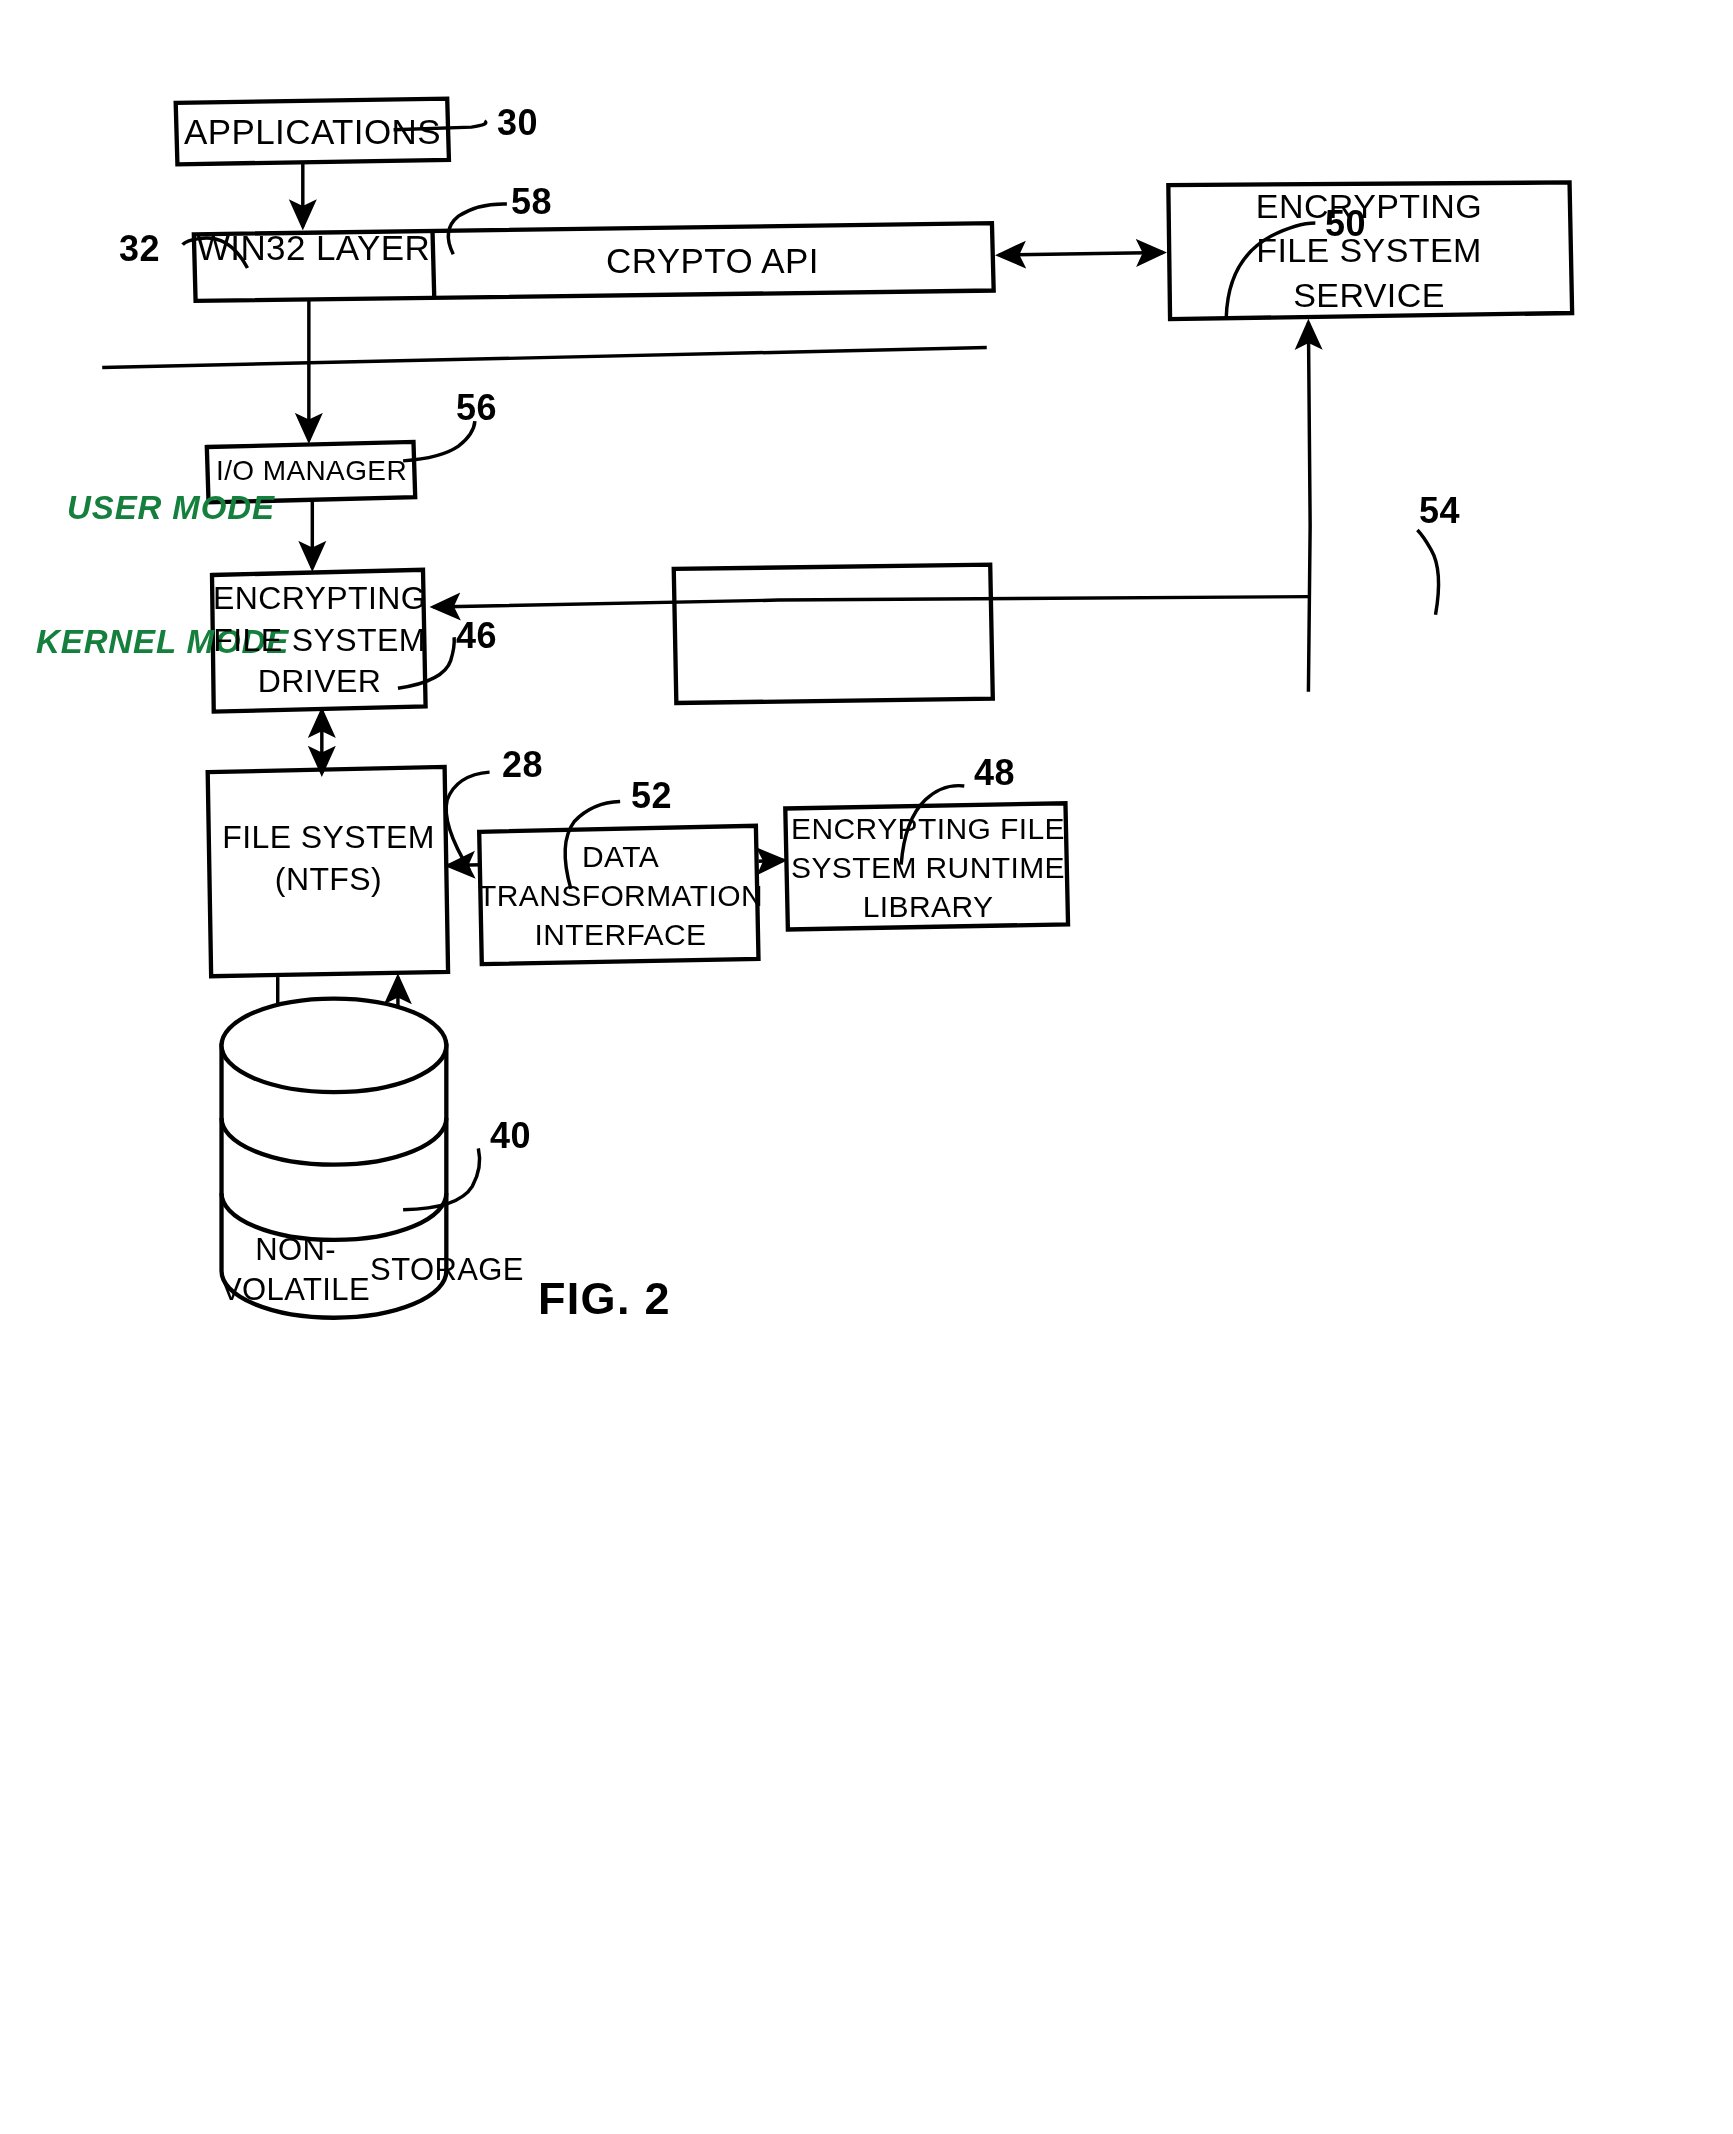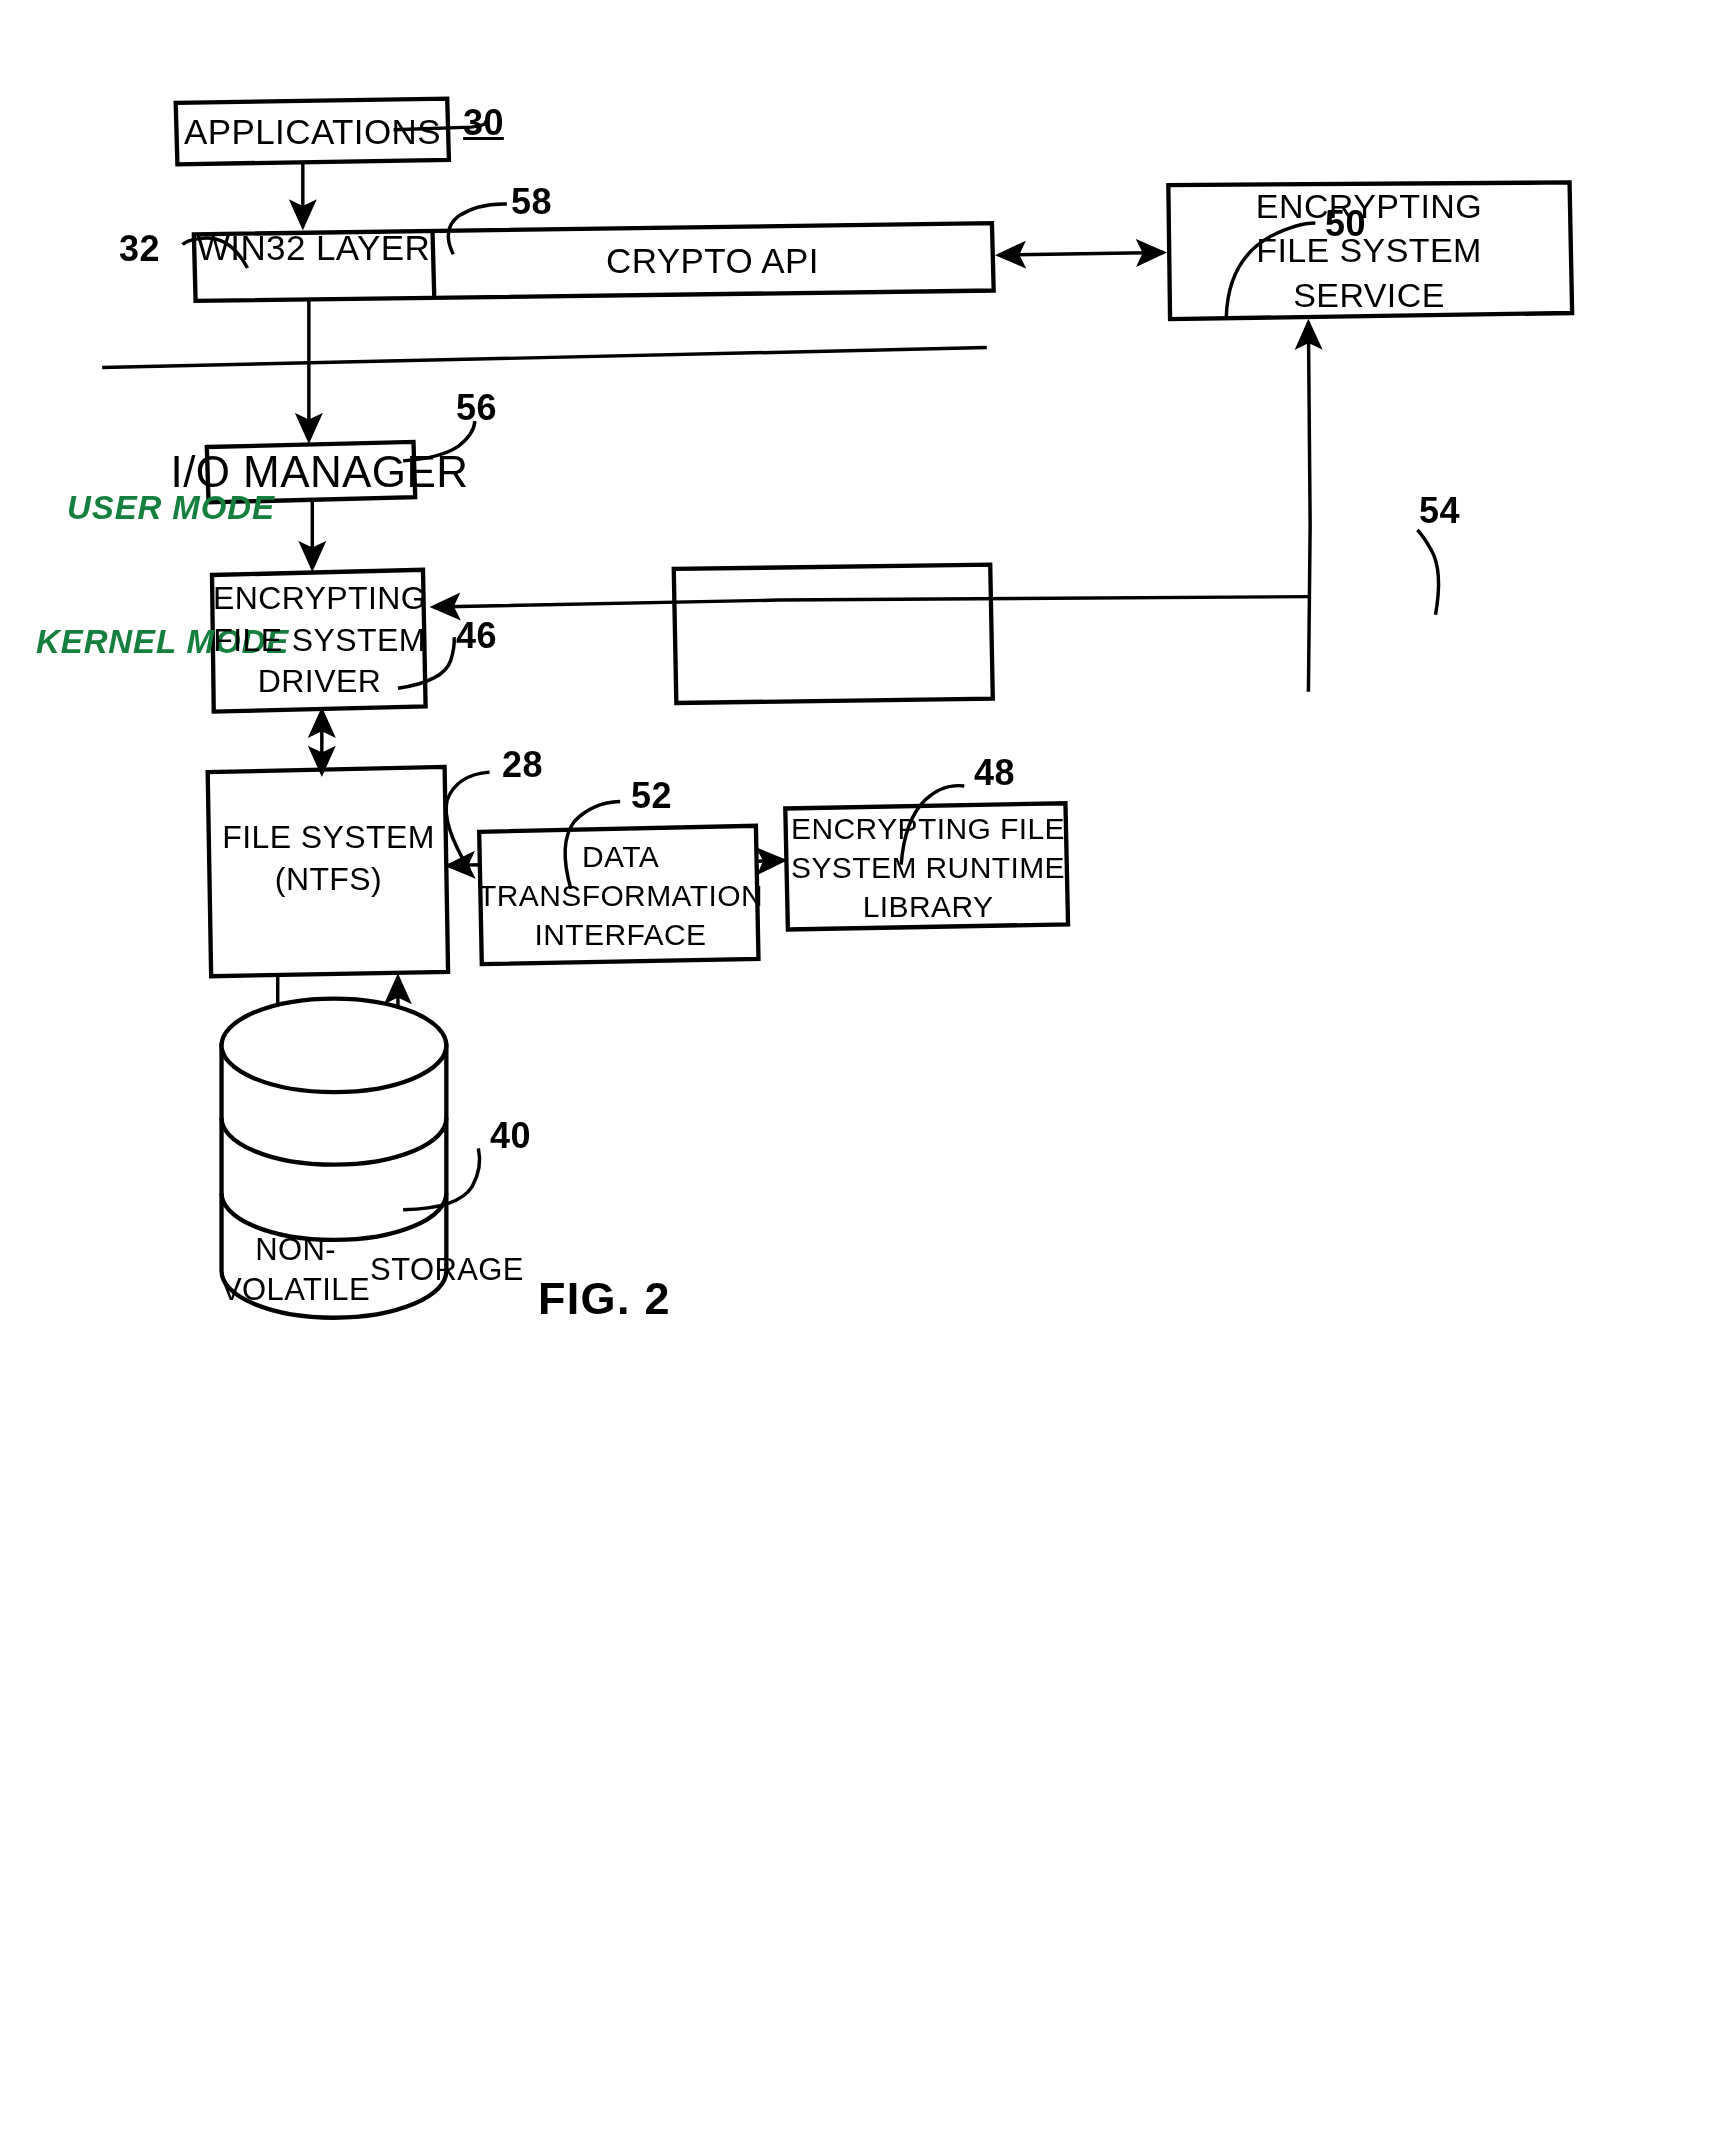--- a/index.html
+++ b/index.html
@@ -184,21 +184,21 @@
     <path d="M 660 1028 Q 645 975 664 950 Q 685 928 717 927" fill="none" stroke="#000" stroke-width="4"></path>
 
     <path d="M 1042 1000 Q 1046 948 1070 925 Q 1090 906 1115 909" fill="none" stroke="#000" stroke-width="4"></path>
 
     <path d="M 466 1399 Q 530 1398 546 1372 Q 558 1350 553 1328" fill="none" stroke="#000" stroke-width="4"></path>
   </svg>
 
   <div class="node-label" style="left:176px; top:99px; width:273px; height:66px; font-size:35px;">
     <span>APPLICATIONS</span>
   </div>
-  <div class="ref-num" style="left:463px; top:102px; font-size:36px;text-decoration:underline;">30</div>
+  <div class="ref-num" style="left:497px; top:102px; font-size:36px;">30</div>
 
   <div class="node-label" style="left:195px; top:214px; width:237px; height:67px; font-size:35px;">
     <span>WIN32 LAYER</span>
   </div>
   <div class="ref-num" style="left:119px; top:228px; font-size:36px;">32</div>
 
   <div class="node-label" style="left:436px; top:227px; width:553px; height:67px; font-size:35px;text-align:center;">
     <span>CRYPTO API</span>
   </div>
   <div class="ref-num" style="left:511px; top:181px; font-size:36px;">58</div>
@@ -206,21 +206,21 @@
   <div class="node-label" style="left:1168px; top:185px; width:402px; height:131px; font-size:34px;">
     <span>ENCRYPTING</span>
     <span>FILE SYSTEM</span>
     <span>SERVICE</span>
   </div>
   <div class="ref-num" style="left:1325px; top:203px; font-size:36px;">50</div>
 
   <div class="mode-label" style="left:67px; top:489px; font-size:33px;">USER MODE</div>
   <div class="mode-label" style="left:36px; top:623px; font-size:33px;">KERNEL MODE</div>
 
-  <div class="node-label" style="left:216px; top:442px; width:207px; height:59px; font-size:44px;text-align:center;">
+  <div class="node-label" style="left:208px; top:442px; width:207px; height:59px; font-size:28px;text-align:center;">
     <span>I/O MANAGER</span>
   </div>
   <div class="ref-num" style="left:456px; top:387px; font-size:36px;">56</div>
 
   <div class="node-label" style="left:214px; top:572px; width:211px; height:137px; font-size:32px;">
     <span>ENCRYPTING</span>
     <span>FILE SYSTEM</span>
     <span>DRIVER</span>
   </div>
   <div class="ref-num" style="left:456px; top:615px; font-size:36px;">46</div>

